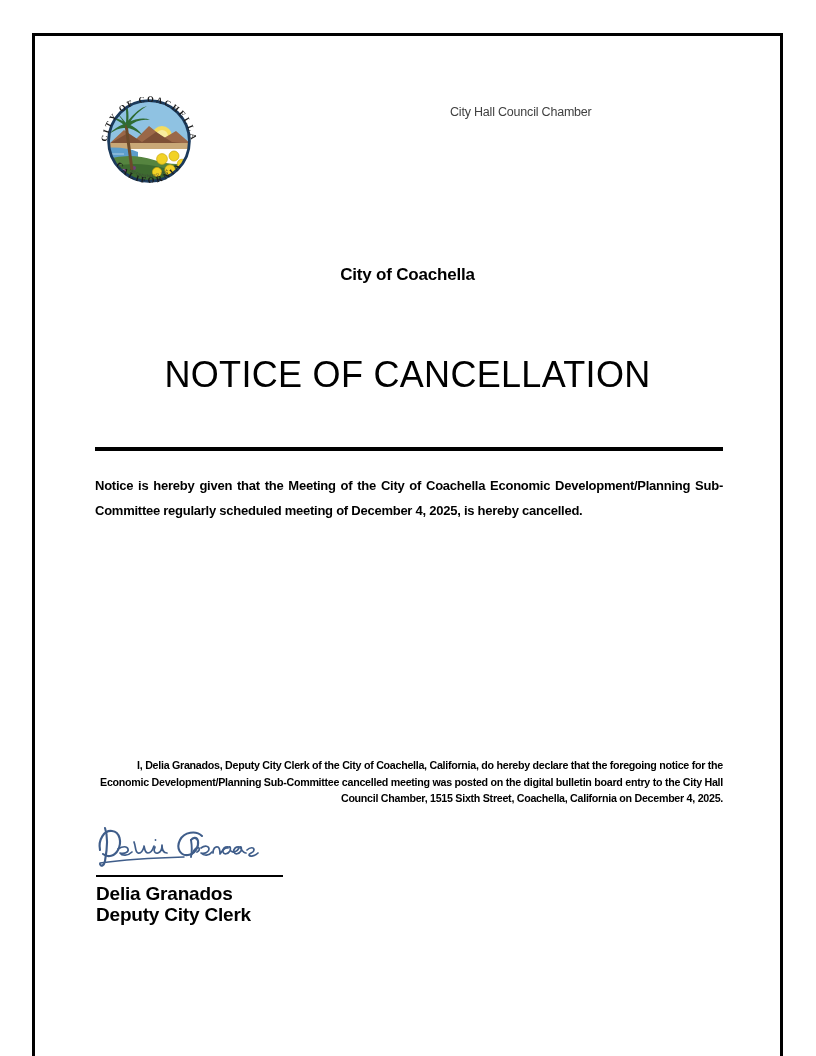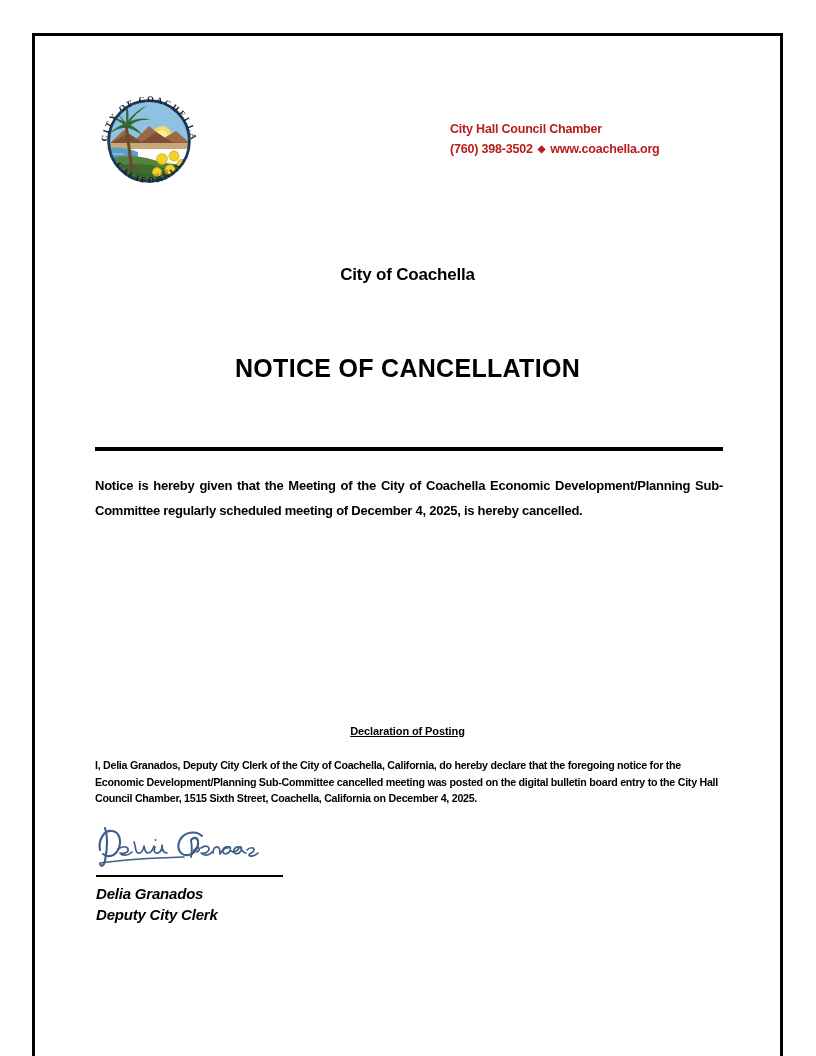--- a/index.html
+++ b/index.html
@@ -52,27 +52,27 @@
     position: absolute;
     left: 94px;
     top: 86px;
     width: 110px;
     height: 115px;
   }
 
   .address-block {
     position: absolute;
     left: 450px;
-    top: 119px;
+    top: 102px;
     font-family: "Liberation Sans", sans-serif;
     font-size: 12.5px;
-    font-weight: bold;
+    font-weight: normal;
     line-height: 20px;
     letter-spacing: -0.2px;
-    color: #b91c1c;
+    color: #404040;
     white-space: nowrap;
   }
   .address-block .diamond {
     font-size: 10px;
     vertical-align: 1px;
     padding: 0 5px;
   }
 
   
   .committee {
@@ -89,22 +89,22 @@
   }
 
   
   .notice-title {
     position: absolute;
     left: 32px;
     top: 354px;
     width: 751px;
     text-align: center;
     font-family: "Liberation Sans", sans-serif;
-    font-weight: bold;
-    font-size: 25px;
+    font-weight: normal;
+    font-size: 36px;
     letter-spacing: 0.3px;
   }
 
   
   .divider {
     position: absolute;
     left: 95px;
     top: 447px;
     width: 628px;
     height: 4px;
@@ -141,21 +141,21 @@
 
   .declaration-text {
     position: absolute;
     left: 95px;
     top: 757px;
     width: 628px;
     font-family: "Liberation Sans", sans-serif;
     font-weight: bold;
     font-size: 10.7px;
     line-height: 16.5px;
-    text-align: left;
+    text-align: right;
     letter-spacing: -0.28px;
   }
 
   
   .signature-wrap {
     position: absolute;
     left: 92px;
     top: 820px;
     width: 200px;
     height: 52px;
@@ -170,24 +170,23 @@
     height: 2px;
     background: #000;
   }
 
   .signature-name {
     position: absolute;
     left: 96px;
     top: 883px;
     font-family: "Liberation Sans", sans-serif;
     font-weight: bold;
-    font-size: 15px;
+    font-size: 19px;
     line-height: 21px;
     letter-spacing: -0.2px;
-    font-style: italic;
   }
 </style>
 </head>
 <body>
 
 <div class="sheet">
 
   <div class="page-frame"></div>
 
   <div class="letterhead">
@@ -264,37 +263,33 @@
           <textPath href="#arcBot" startOffset="50%" text-anchor="middle">CALIFORNIA</textPath>
         </text>
         <text font-family="'Liberation Serif', serif" font-size="3.4" fill="#3a3a3a" letter-spacing="0.5">
           <textPath href="#arcBot2" startOffset="50%" text-anchor="middle">INCORPORATED 1946</textPath>
         </text>
       </svg>
     </div>
 
     <div class="address-block">
       <div>City Hall Council Chamber</div>
-      <div>
-        <span>(760) 398-3502</span><span class="diamond">◆</span><span>www.coachella.org</span>
-      </div>
     </div>
   </div>
 
   <div class="committee">
     <div>City of Coachella</div>
   </div>
 
   <div class="notice-title">NOTICE OF CANCELLATION</div>
 
   <div class="divider"></div>
 
   <div class="body-text">Notice is hereby given that the Meeting of the City of Coachella Economic Development/Planning Sub-Committee regularly scheduled meeting of December 4, 2025, is hereby cancelled.</div>
 
-  <div class="declaration-heading">Declaration of Posting</div>
   <div class="declaration-text">I, Delia Granados, Deputy City Clerk of the City of Coachella, California, do hereby declare that the foregoing notice for the Economic Development/Planning Sub-Committee cancelled meeting was posted on the digital bulletin board entry to the City Hall Council Chamber, 1515 Sixth Street, Coachella, California on December 4, 2025.</div>
 
   <div class="signature-wrap">
     <svg viewBox="0 0 200 52" width="200" height="52" xmlns="http://www.w3.org/2000/svg">
       <g fill="none" stroke="#3f5d8a" stroke-linecap="round" stroke-linejoin="round">
 
         <path d="M8 30 C 6 20 12 10 20 11 C 28 12 30 22 26 30 C 23 36 16 38 11 34" stroke-width="2.1"></path>
         <path d="M13 8 C 16 16 15 30 13 41 C 12 46 9 47 8 44" stroke-width="2.1"></path>
 
         <path d="M26 29 C 31 26 35 26 36 29 C 37 32 33 34 28 33 C 30 36 36 36 40 32" stroke-width="1.7"></path>

